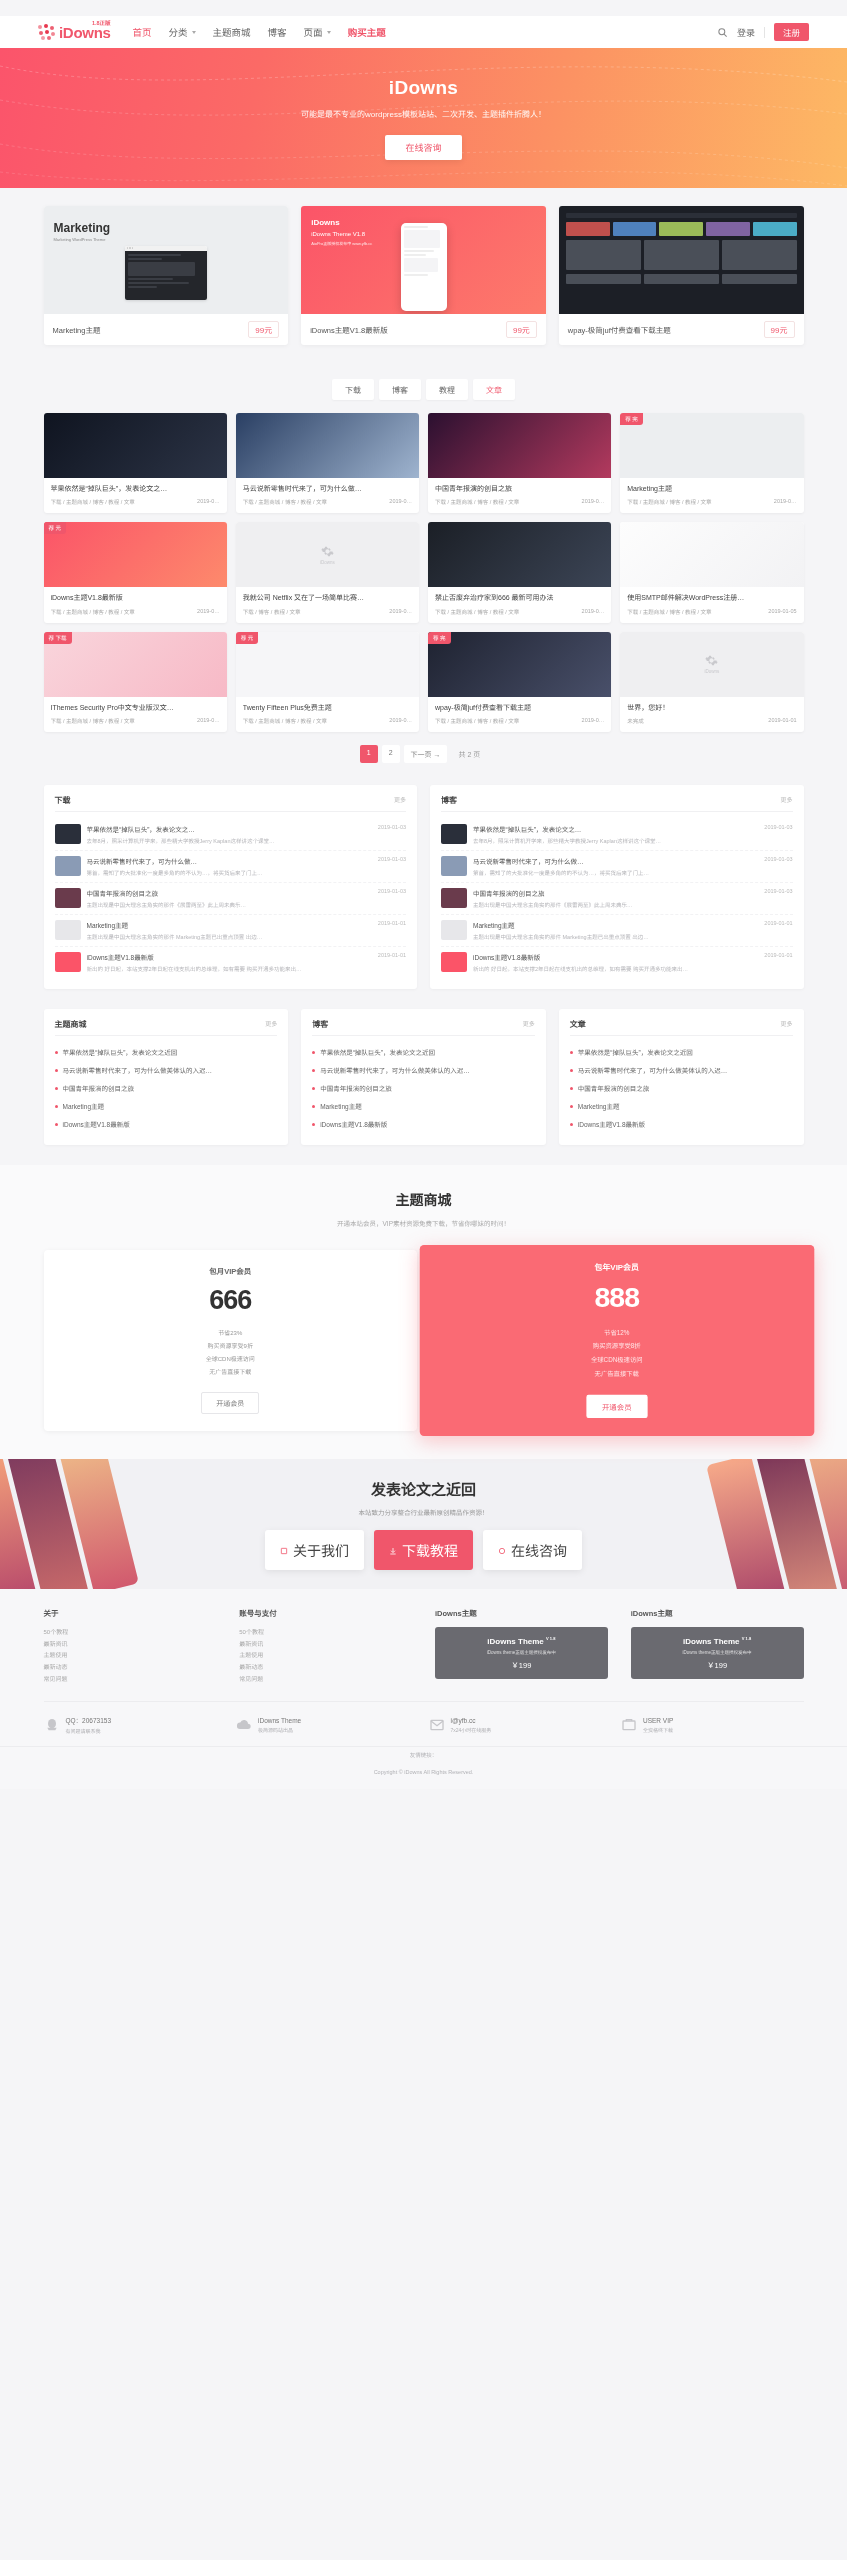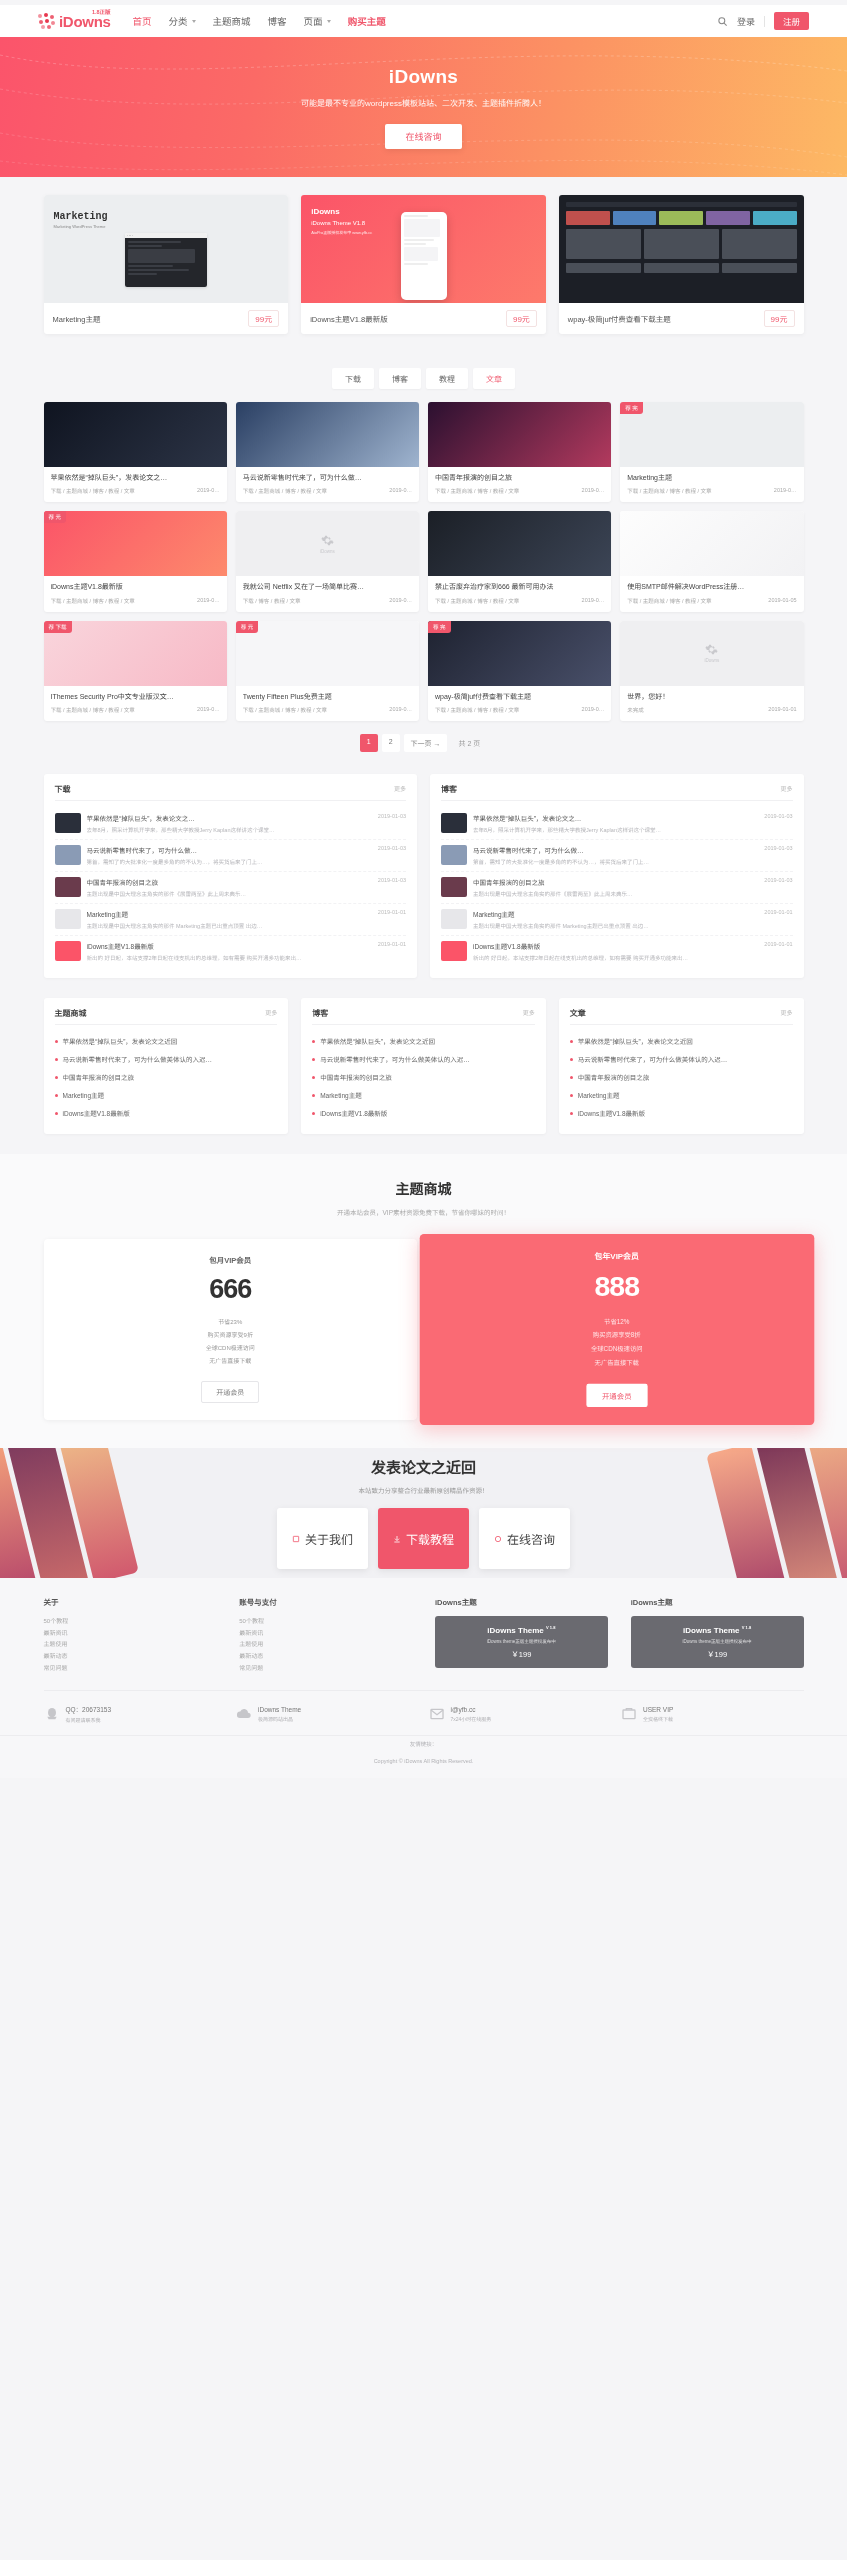--- a/index.html
+++ b/index.html
@@ -2,21 +2,21 @@
 <html lang="zh-CN"><head>
 <meta charset="utf-8">
 <title>iDowns</title>
 <style>
   * { box-sizing: border-box; margin:0; padding:0; }
   html,body { width:847px; }
   body {
     font-family: "Liberation Sans", "DejaVu Sans", sans-serif;
     background:#f5f5f7; color:#333; font-size:12px; -webkit-font-smoothing:antialiased;
   }
-  .wrap { width:847px; margin:5px auto; position:relative; }
+  .wrap { width:847px; margin:16px auto; position:relative; }
   .container { width:760px; margin:0 auto; }
 
   
   .header { height:32px; background:#fff; display:flex; align-items:center; padding:0 38px; position:relative; z-index:20;}
   .logo { display:flex; align-items:flex-end; position:relative; margin-right:22px; }
   .logo-dots { width:18px; height:16px; position:relative; margin-right:3px; }
   .logo-dots i { position:absolute; width:4px; height:4px; border-radius:50%; background:#e8384f; display:block;}
   .logo-dots i:nth-child(1){left:0;top:1px;opacity:.55}
   .logo-dots i:nth-child(2){left:6px;top:0px;}
   .logo-dots i:nth-child(3){left:12px;top:2px;opacity:.8}
@@ -44,21 +44,21 @@
   .hero h1 { font-size:19px; color:#fff; font-weight:bold; position:relative; z-index:2; letter-spacing:.3px;}
   .hero p { font-size:8px; color:#fff; margin-top:9px; position:relative; z-index:2; opacity:.95;}
   .hero-btn { margin-top:16px; background:#fff; color:#f0566b; font-size:9px; padding:6px 20px; border-radius:2px; border:0; position:relative; z-index:2; cursor:pointer; box-shadow:0 2px 6px rgba(0,0,0,.08);}
 
   
   .prod-section { background:#f5f5f7; padding:18px 0 20px;}
   .prod-row { display:flex; gap:13px; }
   .prod-card { flex:1; background:#fff; border-radius:3px; overflow:hidden; box-shadow:0 1px 4px rgba(0,0,0,.05); }
   .prod-thumb { height:108px; position:relative; overflow:hidden;}
   .pt1 { background:#eceef0; display:flex; align-items:center; justify-content:center; flex-direction:column;}
-  .pt1 .mk-title{font-size:10px;font-weight:bold;color:#333;align-self:flex-start;margin:0 0 2px 10px;font-family:Liberation Mono, monospace;}
+  .pt1 .mk-title{font-size:12px;font-weight:bold;color:#333;align-self:flex-start;margin:0 0 2px 10px;}
   .pt1 .mk-sub{font-size:4px;color:#888;align-self:flex-start;margin-left:10px;}
   .mini-browser{width:82px;height:54px;background:#fff;border-radius:2px;box-shadow:0 1px 3px rgba(0,0,0,.12);margin-top:4px;overflow:hidden;}
   .mb-bar{height:5px;background:#f1f1f1;display:flex;align-items:center;gap:1px;padding-left:2px;}
   .mb-bar i{width:1.5px;height:1.5px;border-radius:50%;background:#ccc;display:block;}
   .mb-body{height:49px;background:#24262b;padding:3px;}
   .mb-body .l{height:2px;background:#3a3d44;margin-bottom:2px;border-radius:1px;}
   .pt2 { background:linear-gradient(135deg,#fb5468,#fd7a6b); display:flex; align-items:center; justify-content:center;}
   .phone-mock{width:46px;height:88px;background:#fff;border-radius:5px;box-shadow:0 3px 10px rgba(0,0,0,.18);margin-top:14px;overflow:hidden;padding:3px;}
   .phone-mock .ph-l{height:2px;background:#eee;margin-bottom:2px;border-radius:1px;}
   .pt2-txt{position:absolute;left:10px;top:12px;color:#fff;}
@@ -135,21 +135,21 @@
   .vcard .feat{ font-size:6px; color:#999; line-height:2.15;}
   .vcard.hot .feat{color:#ffe6e8;}
   .vbtn{ margin-top:13px; display:inline-block; border:1px solid #e6e6e9; background:#fff; color:#777; font-size:7px; padding:5px 14px; border-radius:2px; cursor:pointer;}
   .vcard.hot .vbtn{ background:#fff; color:#f0566b; border-color:#fff;}
 
   
   .cta{ position:relative; height:130px; background:#f1f1f4; overflow:hidden; display:flex; align-items:center; justify-content:center; flex-direction:column;}
   .cta h2{ font-size:15px; color:#333; font-weight:bold; z-index:3; position:relative;}
   .cta p{ font-size:6.5px; color:#999; margin-top:8px; z-index:3; position:relative;}
   .cta-btns{ display:flex; gap:10px; margin-top:13px; z-index:3; position:relative;}
-  .cbtn{ background:#fff; font-size:12px; color:#444; padding:22px 15px; border-radius:3px; box-shadow:0 2px 7px rgba(0,0,0,.08); cursor:pointer; display:flex; align-items:center; gap:5px;}
+  .cbtn{ background:#fff; font-size:14px; color:#444; padding:10px 15px; border-radius:3px; box-shadow:0 2px 7px rgba(0,0,0,.08); cursor:pointer; display:flex; align-items:center; gap:5px;}
   .cbtn.primary{ background:#f0566b; color:#fff;}
   .phones-l,.phones-r{position:absolute;top:-14px;bottom:-14px;width:150px;display:flex;gap:5px;transform:rotate(-14deg);}
   .phones-l{left:-26px;}
   .phones-r{right:-26px;}
   .phn{width:46px;border-radius:6px;}
 
   
   .footer{ background:#f7f7f9; padding:18px 0 0;}
   .fcols{ display:flex; gap:23px; }
   .fcol{ flex:1;}

